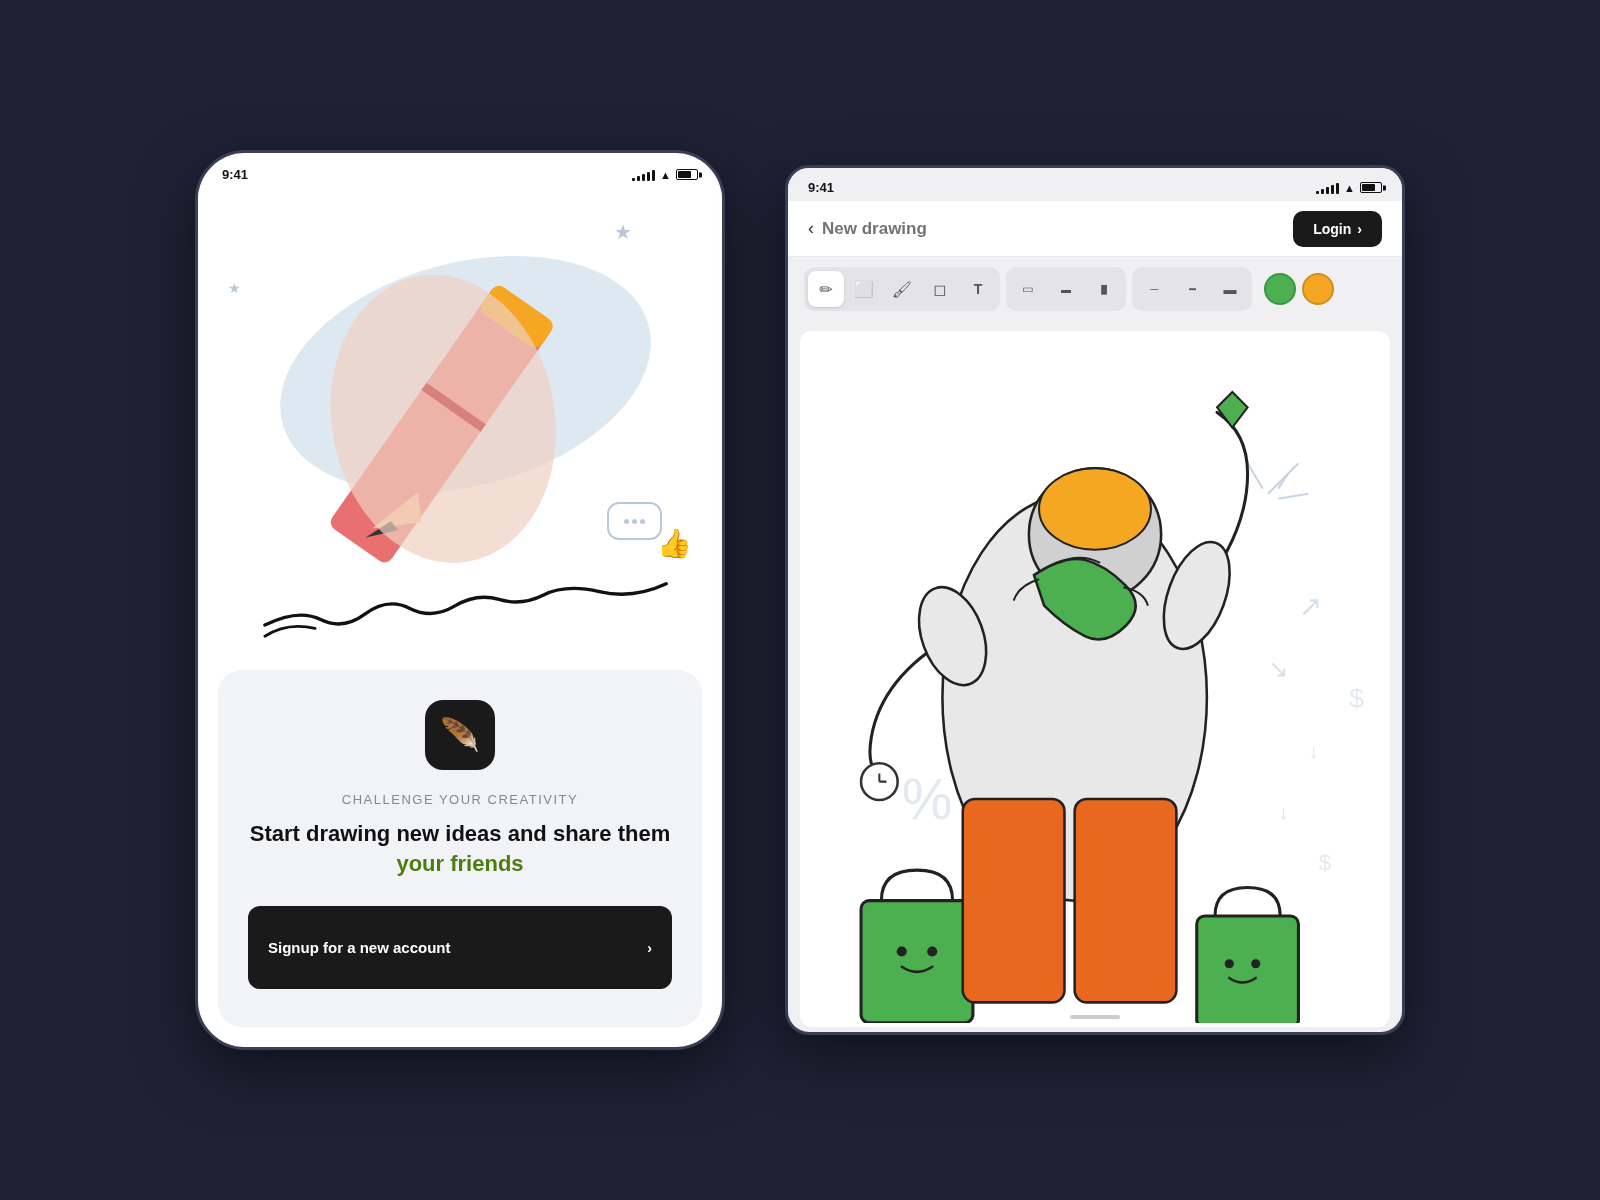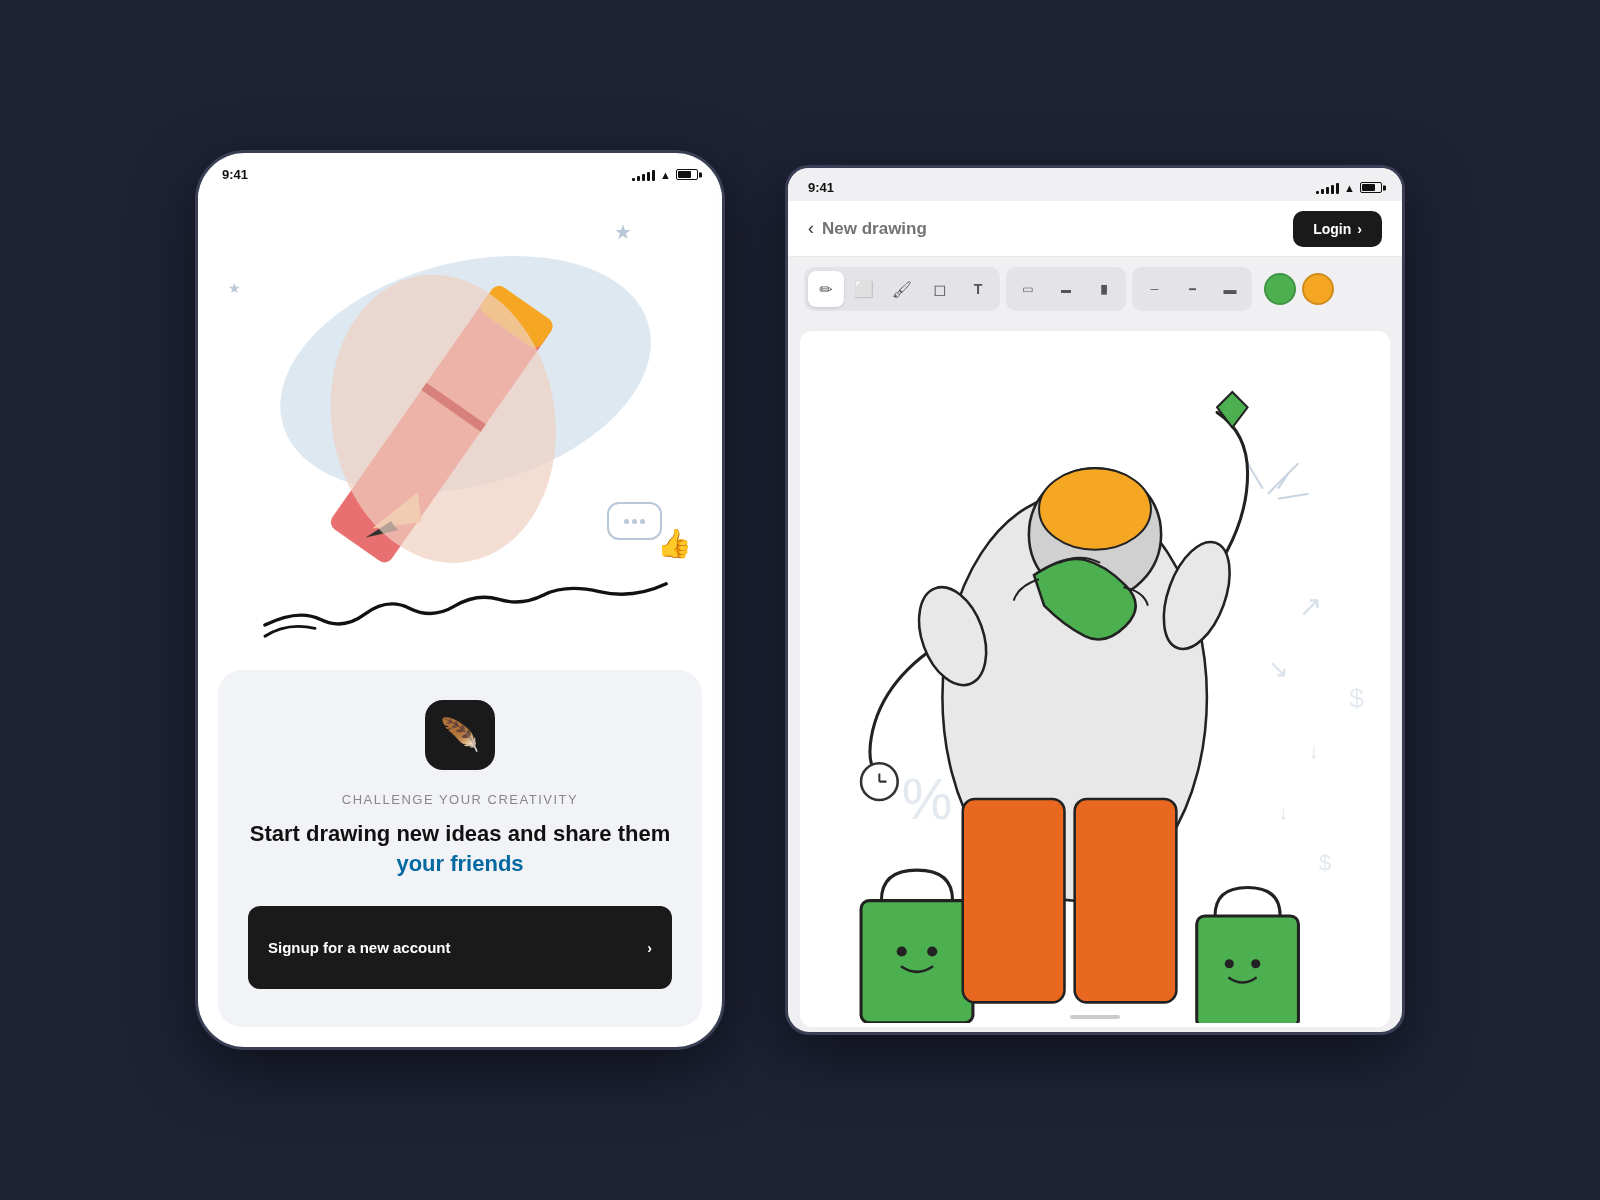--- a/index.html
+++ b/index.html
@@ -144,21 +144,21 @@
     .tagline-main {
       font-size: 22px;
       font-weight: 800;
       color: #111;
       text-align: center;
       line-height: 1.35;
       margin-bottom: 28px;
     }
 
     .tagline-highlight {
-      color: #0369a1;
+      color: #4d7c0f;
     }
 
     .btn-signup {
       width: 100%;
       background: #1a1a1a;
       color: #fff;
       border: none;
       border-radius: 12px;
       padding: 33px 20px;
       font-size: 15px;

